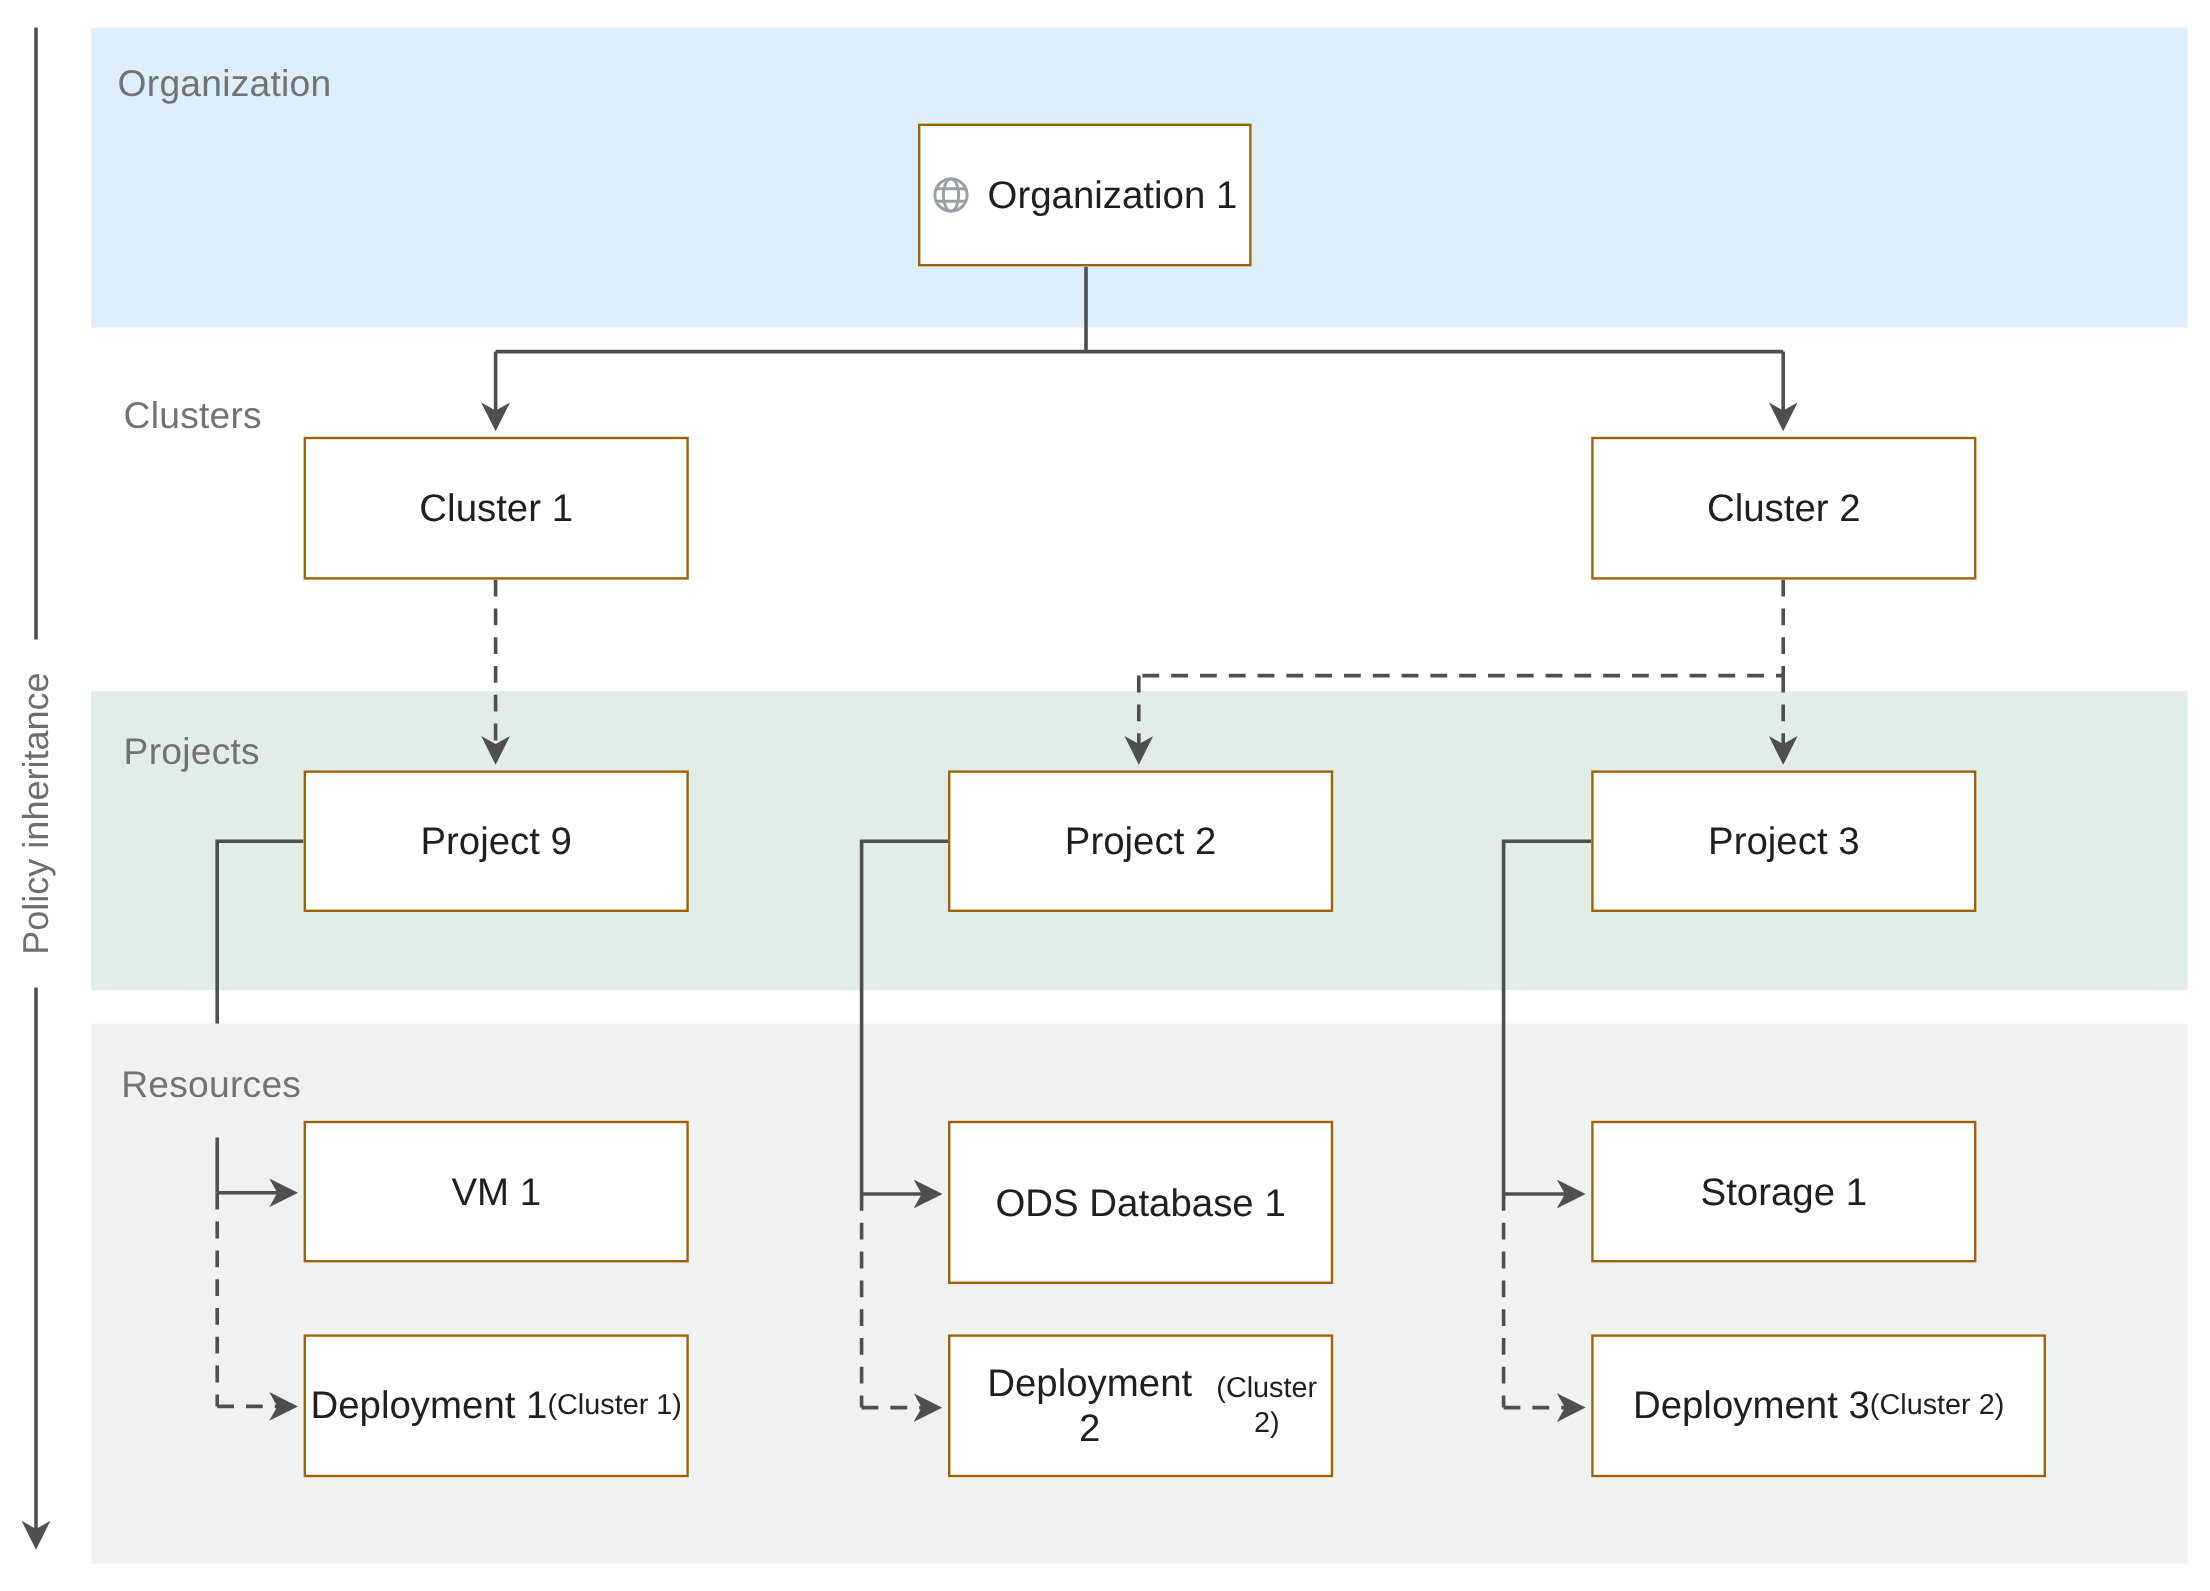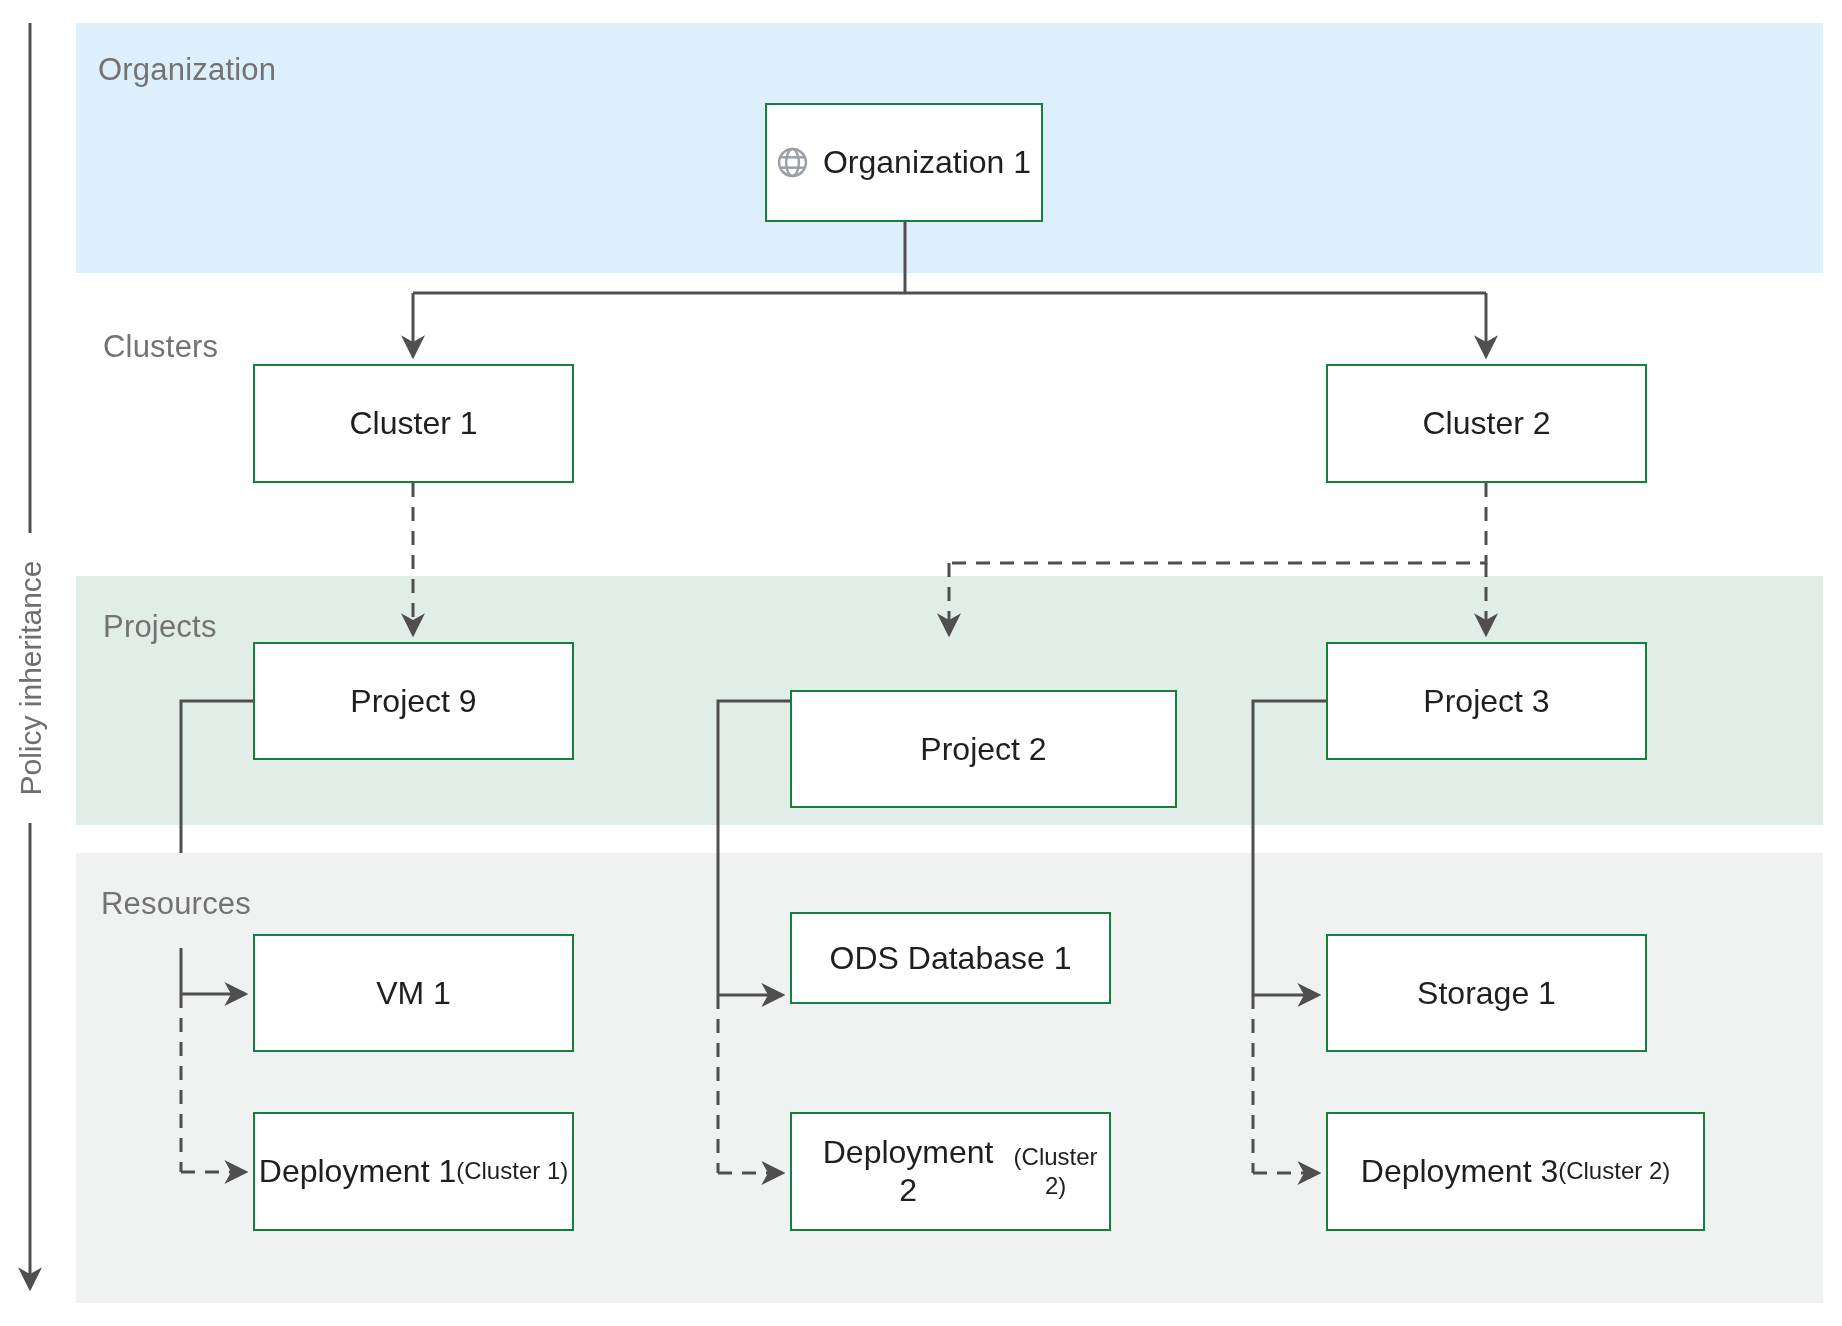--- a/index.html
+++ b/index.html
@@ -15,35 +15,35 @@
     position:absolute;font-size:31px;color:#737373;letter-spacing:.2px;
     white-space:nowrap;
   }
   #label-organization{left:98px;top:52px;}
   #label-clusters{left:103px;top:329px;}
   #label-projects{left:103px;top:609px;}
   #label-resources{left:101px;top:886px;}
   .edges{position:absolute;left:0;top:0;pointer-events:none;}
   .node{
     position:absolute;box-sizing:border-box;background:#ffffff;
-    border:2px solid #15803d;display:flex;align-items:center;justify-content:center;
+    border:2px solid #a16207;display:flex;align-items:center;justify-content:center;
     font-size:32px;color:#1f1f1f;text-align:center;
   }
   .node-col{line-height:1.18;justify-content:center;}
   .node .sub{font-size:24px;color:#1f1f1f;}
   .node .icon{display:flex;margin-right:15px;}
   
   #node-organization1{left:765px;top:103px;width:278px;height:119px;}
   #node-cluster1{left:253px;top:364px;width:321px;height:119px;}
   #node-cluster2{left:1326px;top:364px;width:321px;height:119px;}
   #node-project1{left:253px;top:642px;width:321px;height:118px;}
-  #node-project2{left:790px;top:642px;width:387px;height:118px;margin-top:48px;}
+  #node-project2{left:790px;top:642px;width:321px;height:118px;}
   #node-project3{left:1326px;top:642px;width:321px;height:118px;}
   #node-vm1{left:253px;top:934px;width:321px;height:118px;}
-  #node-ods1{left:790px;top:912px;width:321px;height:92px;}
+  #node-ods1{left:790px;top:934px;width:321px;height:136px;}
   #node-storage1{left:1326px;top:934px;width:321px;height:118px;}
   #node-deployment1{left:253px;top:1112px;width:321px;height:119px;}
   #node-deployment2{left:790px;top:1112px;width:321px;height:119px;padding-left:22px;}
   #node-deployment3{left:1326px;top:1112px;width:379px;height:119px;}
   .policy-label{
     position:absolute;left:-110px;top:662px;width:280px;height:32px;
     transform:rotate(-90deg);font-size:30px;color:#6e6e70;text-align:center;
     white-space:nowrap;
   }
 </style>

